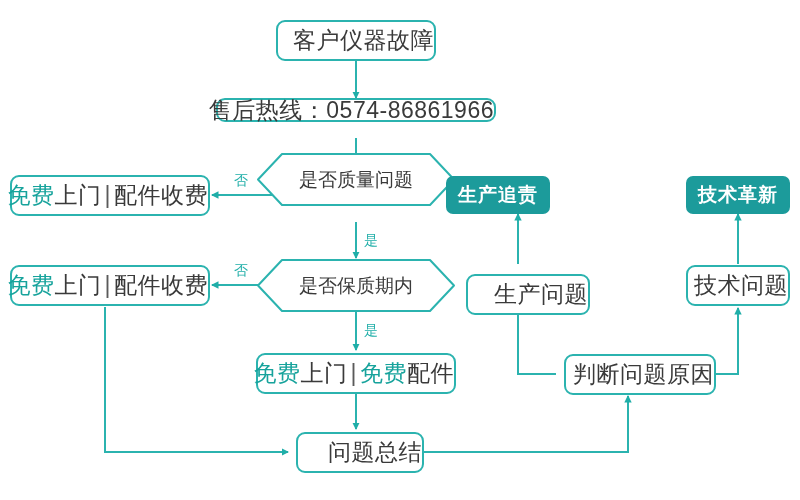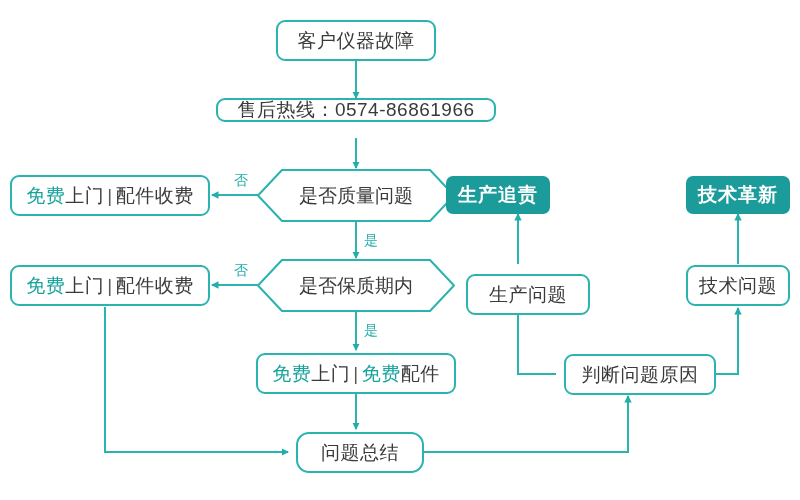--- a/index.html
+++ b/index.html
@@ -29,22 +29,23 @@
     align-items: center;
     justify-content: center;
     white-space: nowrap;
     z-index: 2;
   }
   .node-outline {
     background: #ffffff;
     border: 2px solid #2BB3AF;
     border-radius: 9px;
     color: #3A3A3A;
-    font-size: 19px;
+    font-size: 23px;
     letter-spacing: 0.5px;
+    justify-content: flex-end;
   }
   .node-filled {
     background: #1C9B9B;
     border: 2px solid #1C9B9B;
     border-radius: 7px;
     color: #ffffff;
     font-size: 19px;
     font-weight: bold;
     letter-spacing: 1px;
   }
@@ -122,21 +123,21 @@
   </svg>
 
   <div class="node node-outline" style="left:276px; top:20px; width:160px; height:41px;">
     <span>客户仪器故障</span>
   </div>
 
   <div class="node node-outline" style="left:216px; top:98px; width:280px; height:24px;">
     <span>售后热线：0574-86861966</span>
   </div>
 
-  <div class="node node-hex" style="left:256px; top:168px; width:200px; height:55px;font-family:Liberation Serif, serif;">
+  <div class="node node-hex" style="left:256px; top:152px; width:200px; height:55px;font-family:Liberation Serif, serif;">
     <svg class="hex-svg" viewBox="0 0 200 55" preserveAspectRatio="none">
       <polygon points="26,2 174,2 198,27.5 174,53 26,53 2,27.5" fill="#ffffff" stroke="#2BB3AF" stroke-width="2" stroke-linejoin="round"></polygon>
     </svg>
     <span>是否质量问题</span>
   </div>
 
   <div class="node node-hex" style="left:256px; top:258px; width:200px; height:55px;">
     <svg class="hex-svg" viewBox="0 0 200 55" preserveAspectRatio="none">
       <polygon points="26,2 174,2 198,27.5 174,53 26,53 2,27.5" fill="#ffffff" stroke="#2BB3AF" stroke-width="2" stroke-linejoin="round"></polygon>
     </svg>
@@ -154,21 +155,21 @@
       <span class="hl">免费</span><span>上门</span><span class="sep">|</span><span>配件收费</span>
     </span>
   </div>
 
   <div class="node node-outline" style="left:256px; top:353px; width:200px; height:41px;">
     <span>
       <span class="hl">免费</span><span>上门</span><span class="sep">|</span><span class="hl">免费</span><span>配件</span>
     </span>
   </div>
 
-  <div class="node node-outline" style="left:296px; top:432px; width:128px; height:41px;border-radius:13px;">
+  <div class="node node-outline" style="left:296px; top:432px; width:128px; height:41px;">
     <span>问题总结</span>
   </div>
 
   <div class="node node-outline" style="left:564px; top:354px; width:152px; height:41px;">
     <span>判断问题原因</span>
   </div>
 
   <div class="node node-outline" style="left:466px; top:274px; width:124px; height:41px;">
     <span>生产问题</span>
   </div>

